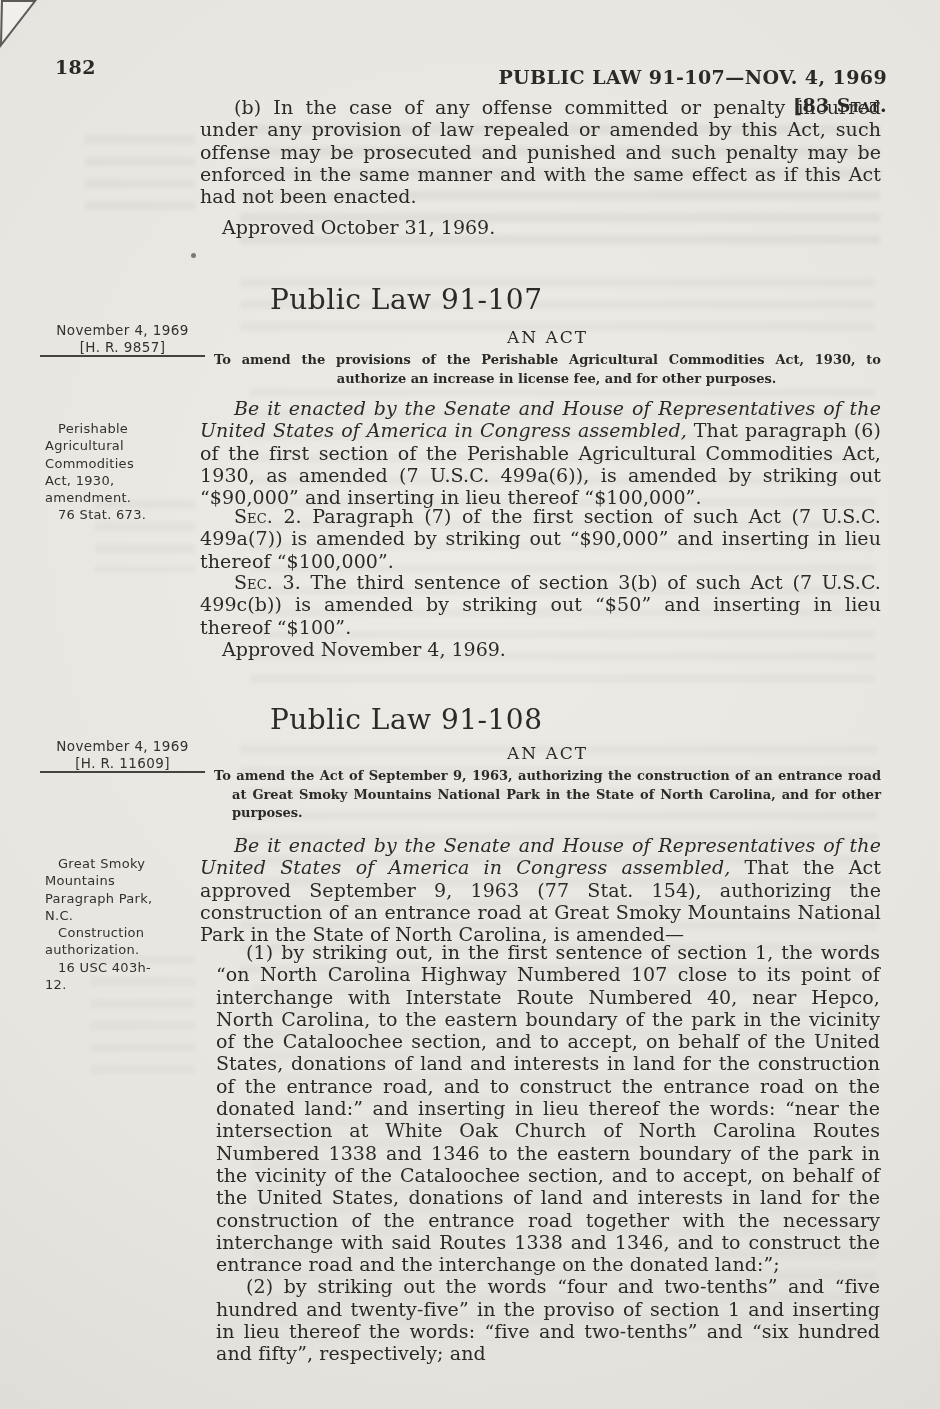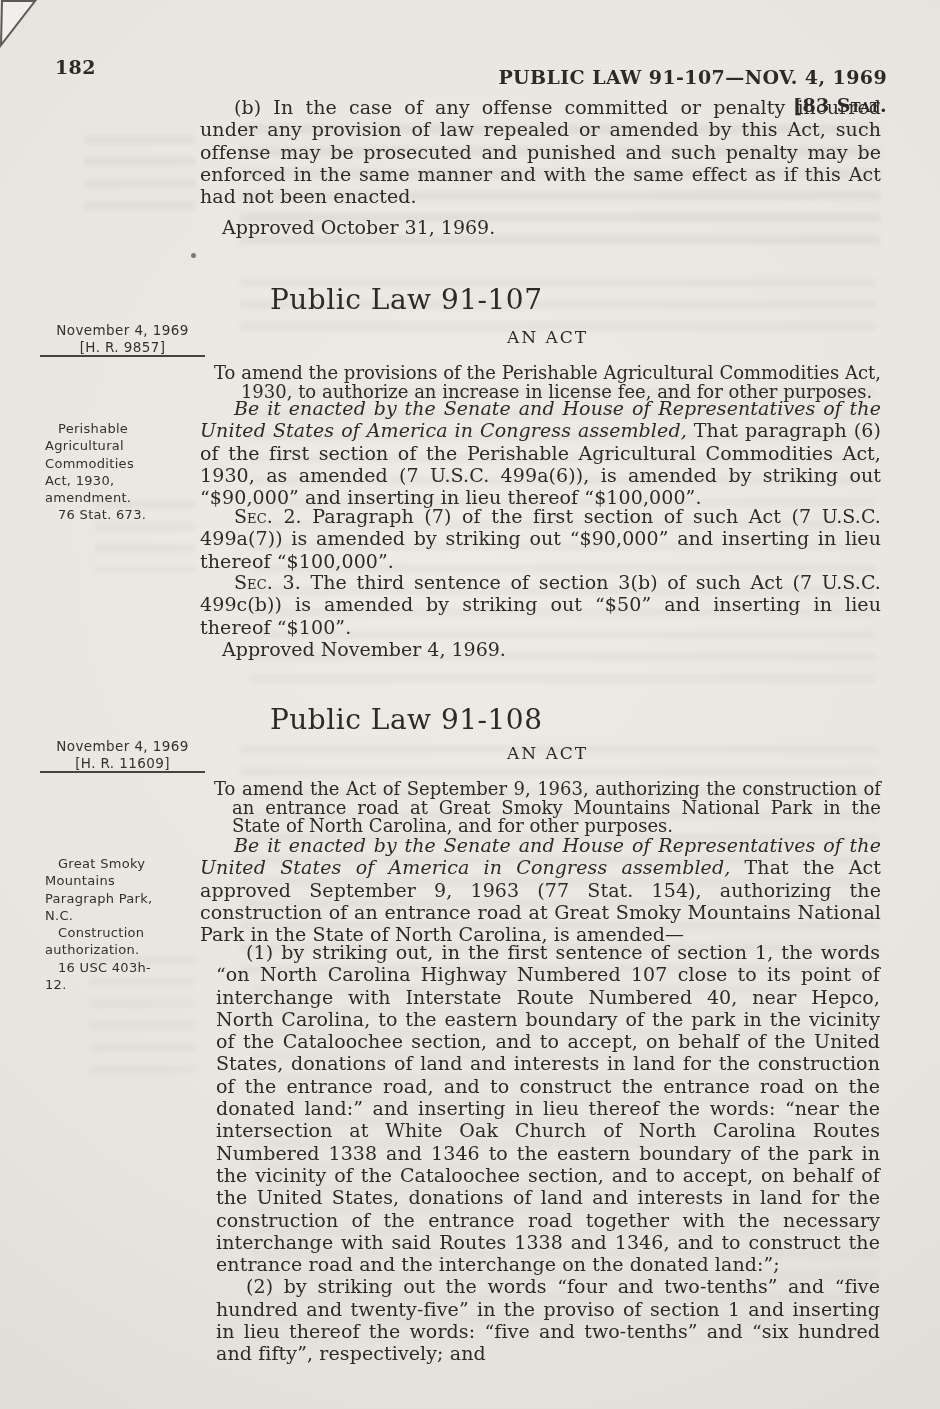--- a/index.html
+++ b/index.html
@@ -10,21 +10,21 @@
     font-family:"DejaVu Serif", serif;
     color:#2c2a26;
   }
   .abs{position:absolute;}
   .body-text{font-size:19px;line-height:22.3px;text-align:justify;hyphens:auto;letter-spacing:.1px;}
   .ind34{text-indent:34px;}
   .approved{font-size:19px;line-height:22px;text-indent:22px;}
   .pl-heading{font-size:28px;letter-spacing:.5px;white-space:nowrap;}
   .anact-block{text-align:center;}
   .anact-label{font-size:17px;letter-spacing:2px;text-align:center;}
-  .act-title{margin-top:17px;font-size:18px;font-weight:normal;line-height:18.6px;
+  .act-title{margin-top:4px;font-size:13px;font-weight:bold;line-height:18.6px;
     text-align:justify;padding-left:18px;text-indent:-18px;hyphens:auto;}
   .center-last{text-align-last:center;}
   .sc{font-variant:small-caps;}
   .header-font{font-size:19px;font-weight:bold;letter-spacing:.4px;white-space:nowrap;}
   .mnote{font-family:"DejaVu Sans", sans-serif;font-size:13px;line-height:17.3px;letter-spacing:.3px;color:#33312d;}
   .mdate{font-family:"DejaVu Sans", sans-serif;font-size:13.5px;line-height:16.5px;letter-spacing:.4px;
     text-align:center;color:#33312d;border-bottom:2px solid #45433e;}
   .mnote .ind{padding-left:13px;}
   .clause{text-indent:30px;margin:0 0 0 0;}
   .ghost{pointer-events:none;

